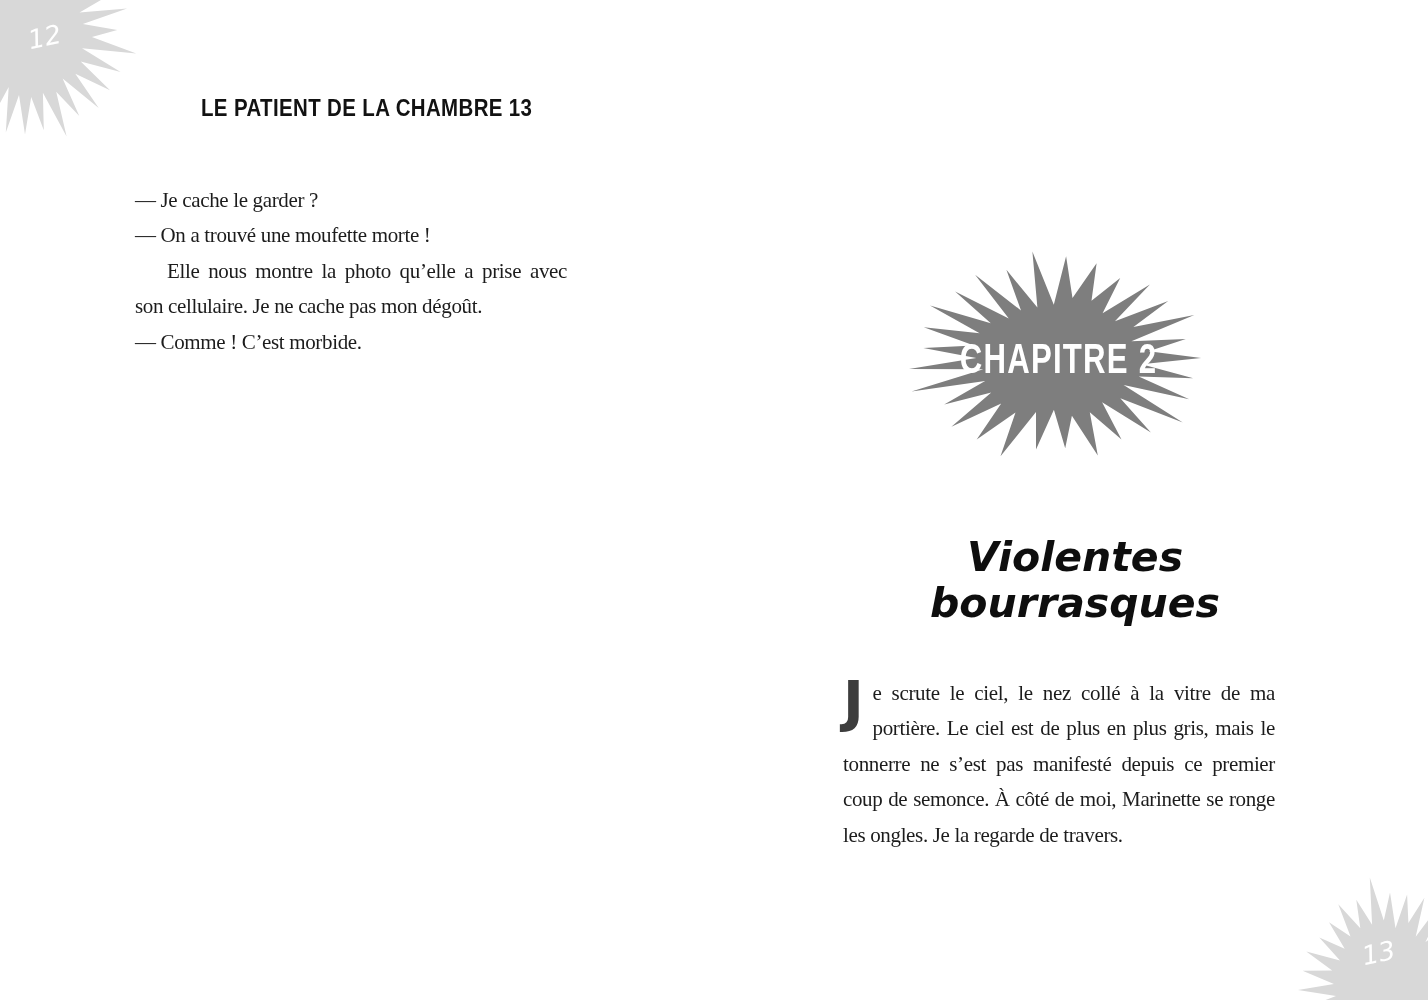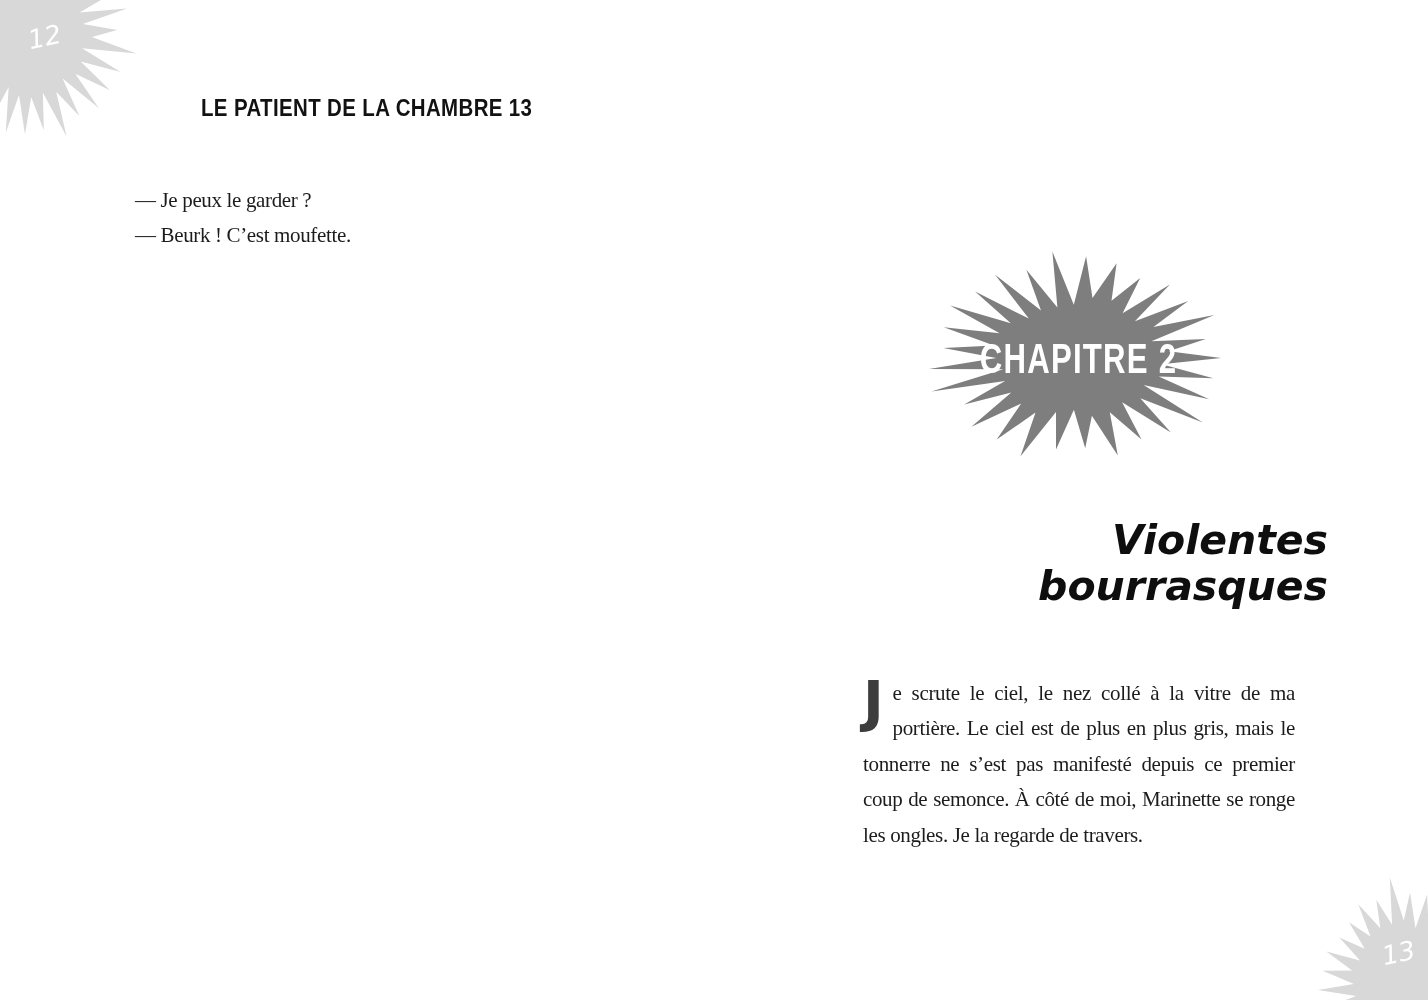--- a/index.html
+++ b/index.html
@@ -2,21 +2,21 @@
 <html><head>
 <meta charset="utf-8">
 <style>
   html,body{margin:0;padding:0;background:#ffffff;}
   .spread{
     position:relative;width:1428px;height:1000px;overflow:hidden;
     background:#ffffff;font-family:"Liberation Serif",serif;color:#1c1c1c;
   }
   .page{position:absolute;top:0;width:714px;height:1000px;}
   .page-left{left:0;}
-  .page-right{left:714px;}
+  .page-right{left:694px;}
 
   
   .running-header{
     position:absolute;left:201px;top:94px;
     font-family:"Liberation Sans",sans-serif;font-weight:bold;
     font-size:22px;letter-spacing:.4px;white-space:nowrap;color:#121212;
     transform:scale(.93,1.1);transform-origin:left top;
   }
 
   
@@ -36,22 +36,22 @@
   }
   .chapter-badge svg{position:absolute;left:0;top:0;width:100%;height:100%;}
   .badge-label{
     position:relative;font-family:"Liberation Sans",sans-serif;font-weight:bold;
     font-size:38px;letter-spacing:1.5px;color:#ffffff;white-space:nowrap;
     transform:scale(.82,1.12);
   }
 
   
   .chapter-title{
-    position:absolute;left:114px;top:517px;width:500px;margin:0;
-    text-align:right;font-family:"DejaVu Sans",sans-serif;
+    position:absolute;left:114px;top:517px;width:500px;margin:17px;
+    text-align:center;font-family:"DejaVu Sans",sans-serif;
     font-style:italic;font-weight:bold;font-size:41px;line-height:46px;color:#0e0e0e;
   }
 
   
   .opening{top:676px;left:149px;}
   .dropcap{
     float:left;font-family:"DejaVu Sans",sans-serif;font-weight:bold;
     font-size:56px;line-height:46px;height:64px;padding:2px 9px 0 0;
     color:#3d3d3d;
   }
@@ -78,22 +78,24 @@
     <div class="corner-splat top-left">
       <svg viewBox="0 0 260 260" aria-hidden="true">
         <polygon points="195.3,112.0 169.9,119.0 214.3,135.5 160.0,130.3 198.6,154.0 158.7,143.5 188.0,172.2 153.3,155.8 176.7,190.1 140.6,160.5 157.3,198.1 134.2,173.8 144.6,218.6 120.9,174.7 121.8,212.2 109.2,179.1 103.0,216.4 97.0,177.0 83.8,214.4 86.7,169.1 65.7,207.4 75.9,165.7 49.6,196.8 61.0,166.3 35.5,183.5 53.1,155.4 16.5,173.3 51.1,141.4 16.5,150.0 48.4,129.6 0.8,133.5 42.8,118.3 -4.0,112.0 46.9,106.1 -0.7,90.1 48.5,94.5 1.2,67.3 43.5,78.3 23.3,55.6 53.7,69.2 31.3,36.0 60.0,56.5 50.8,29.2 75.3,57.0 64.7,14.0 84.7,48.2 83.0,5.6 97.4,52.2 103.0,-1.9 108.9,49.0 122.4,8.8 121.5,47.4 139.4,18.9 134.3,49.9 165.3,13.2 143.7,59.5 171.0,39.9 149.7,71.4 185.7,53.5 162.5,78.3 201.9,68.6 157.5,94.5 205.1,90.5 160.8,106.0" fill="#d8d8d8"></polygon>
       </svg>
       <span class="pagenum">12</span>
     </div>
 
     <header class="running-header">LE PATIENT DE LA CHAMBRE 13</header>
 
     <div class="body-col">
-        <p class="para dialogue">— Je peux le garder ?</p>
-        <p class="para dialogue">— Beurk ! C’est moufette.</p>
+        <p class="para dialogue">— Je cache le garder ?</p>
+        <p class="para dialogue">— On a trouvé une moufette morte !</p>
+        <p class="para narrative">Elle nous montre la photo qu’elle a prise avec son cellulaire. Je ne cache pas mon dégoût.</p>
+        <p class="para dialogue">— Comme ! C’est morbide.</p>
       </div>
   </section>
 
   <section class="page page-right">
 
     <div class="chapter-badge">
       <svg viewBox="0 0 340 240" aria-hidden="true">
         <polygon points="313.1,120.0 253.6,126.2 305.3,140.3 250.7,138.5 301.2,161.3 235.6,146.9 294.8,184.6 232.3,160.2 262.9,194.4 214.1,164.2 233.5,201.6 201.8,174.3 209.8,217.6 183.9,177.7 177.2,210.2 165.9,171.8 148.0,211.5 148.0,174.0 112.5,218.2 127.5,174.6 88.7,201.6 113.2,165.5 63.4,188.7 103.3,154.5 56.2,166.6 97.1,143.0 23.4,153.6 95.3,131.2 21.0,131.0 88.3,120.0 35.4,110.0 86.0,107.4 35.8,89.2 91.6,95.3 42.0,67.5 102.8,85.2 67.1,53.6 120.8,80.6 87.1,36.7 133.0,72.5 118.4,31.8 149.4,69.5 144.4,13.6 165.8,66.8 178.1,18.3 184.5,59.9 208.6,25.3 203.5,62.7 232.2,40.1 214.6,75.3 261.9,46.4 226.9,83.3 280.2,63.0 245.4,89.1 306.3,77.1 243.4,103.2 297.8,100.9 260.7,113.3" fill="#7e7e7e"></polygon>
       </svg>
       <span class="badge-label">CHAPITRE 2</span>

